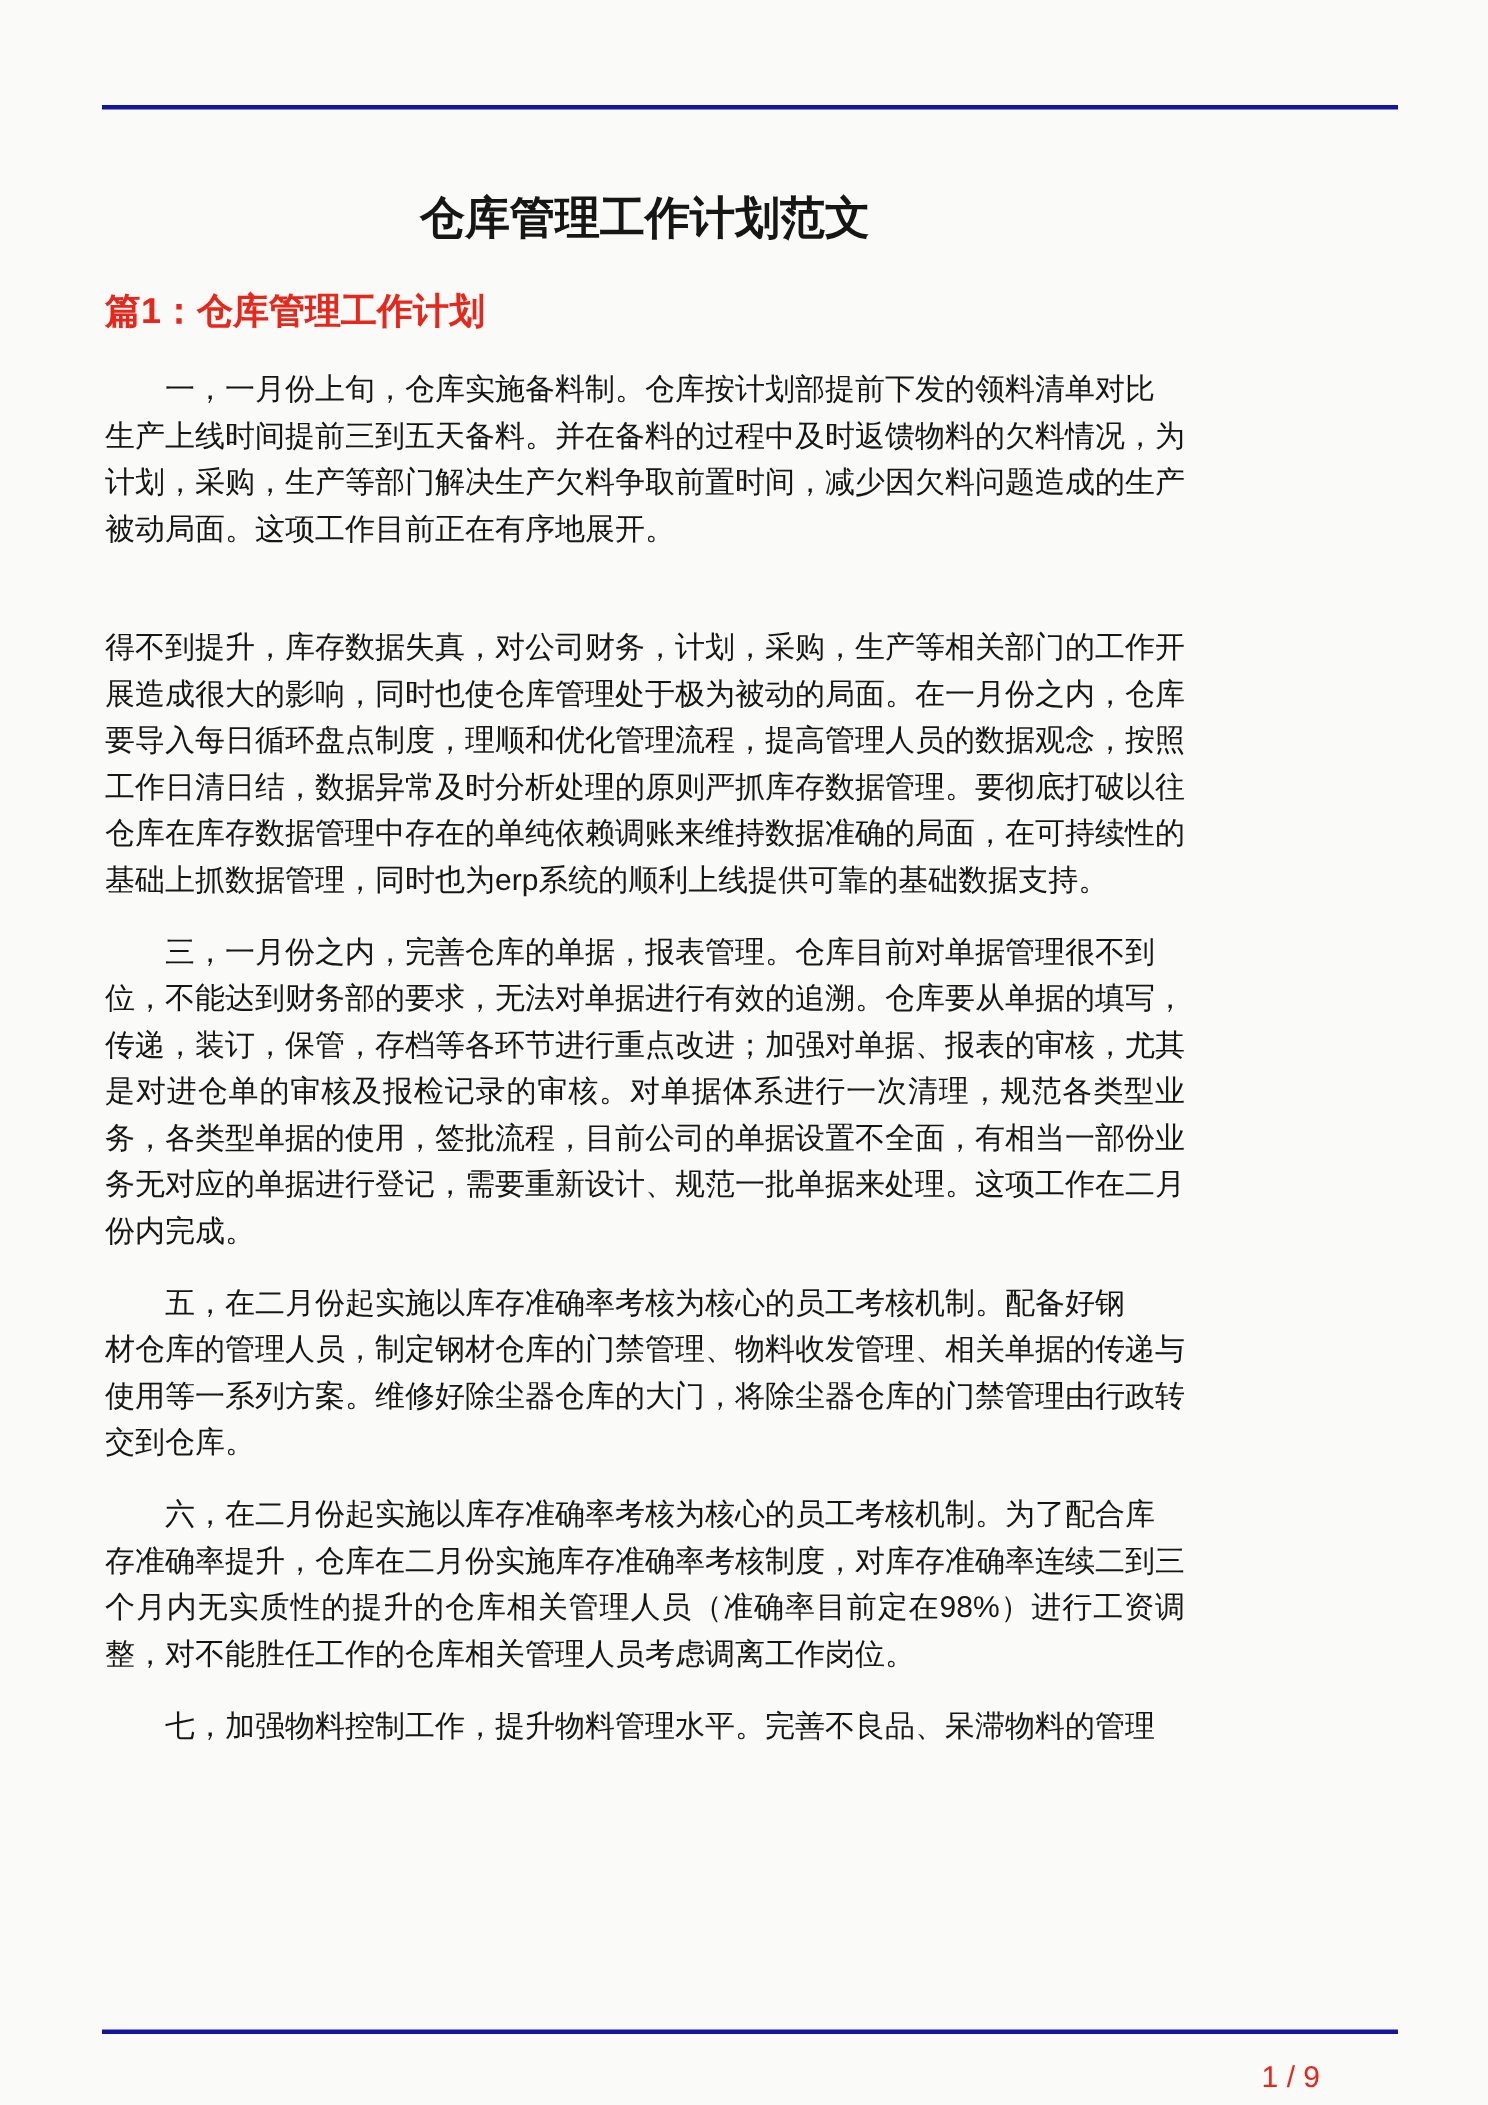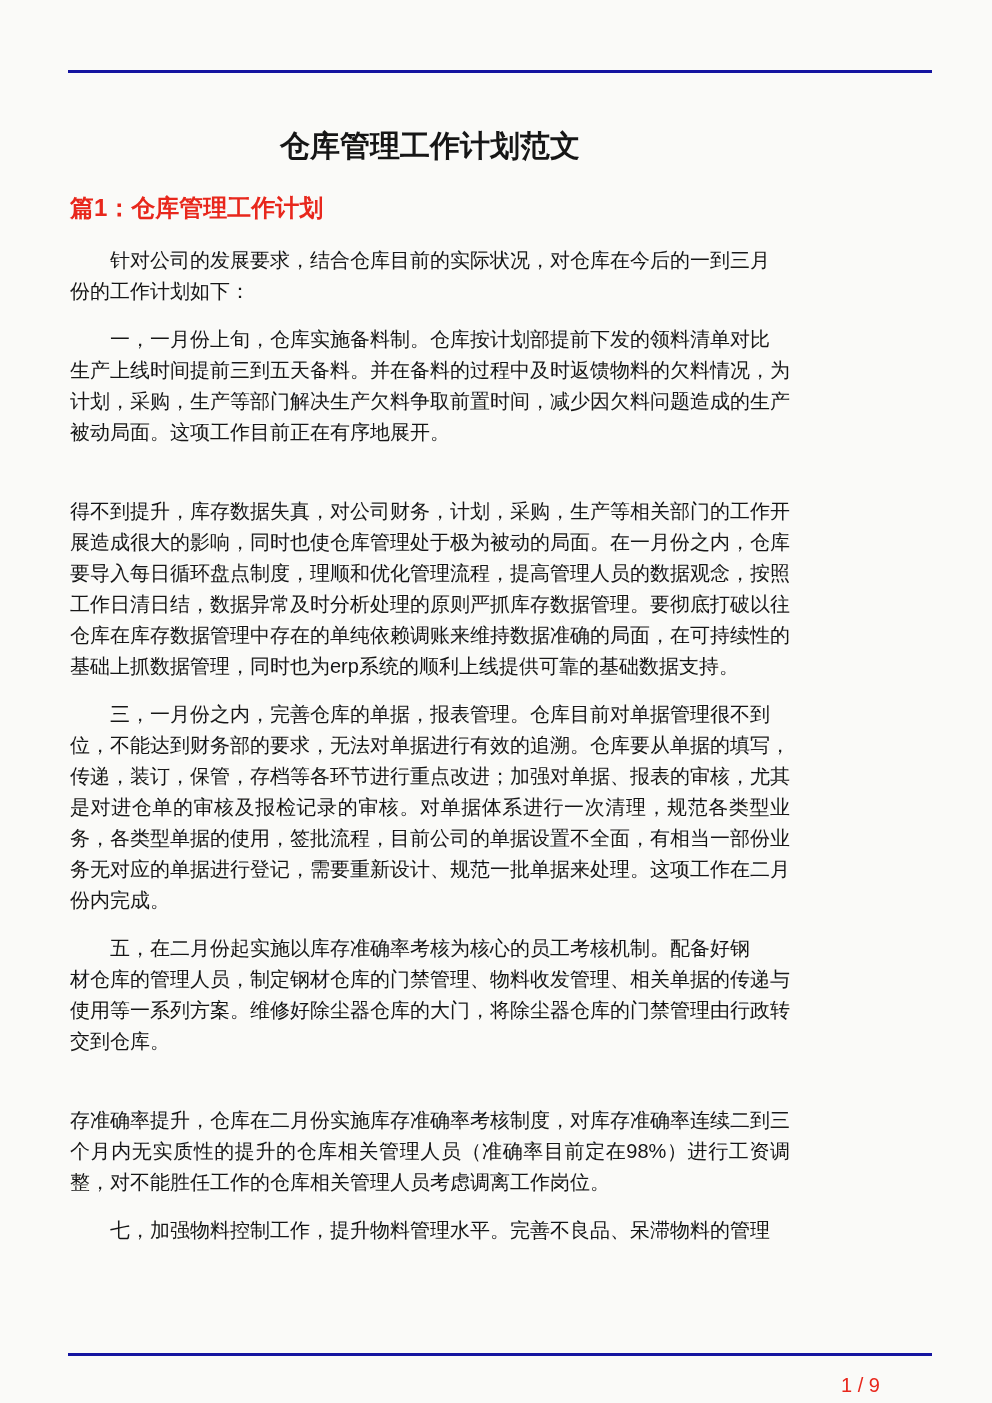--- a/index.html
+++ b/index.html
@@ -81,32 +81,31 @@
   <div class="rule rule-top"></div>
 
   <div class="content">
 
     <h1 class="title">仓库管理工作计划范文</h1>
 
     <h2 class="heading">篇1：仓库管理工作计划</h2>
 
     <div class="body-text">
 
-      <p class="para"><span class="lead">针对公司的发展要求，结合仓库目前的实际状况，对仓库在今后的一到三月</span><br><span class="rest">份的工作计划如下：</span></p>
 
       <p class="para"><span class="lead">一，一月份上旬，仓库实施备料制。仓库按计划部提前下发的领料清单对比</span><br><span class="rest">生产上线时间提前三到五天备料。并在备料的过程中及时返馈物料的欠料情况，为计划，采购，生产等部门解决生产欠料争取前置时间，减少因欠料问题造成的生产被动局面。这项工作目前正在有序地展开。</span></p>
 
       <p class="para"><br><span class="rest">得不到提升，库存数据失真，对公司财务，计划，采购，生产等相关部门的工作开展造成很大的影响，同时也使仓库管理处于极为被动的局面。在一月份之内，仓库要导入每日循环盘点制度，理顺和优化管理流程，提高管理人员的数据观念，按照工作日清日结，数据异常及时分析处理的原则严抓库存数据管理。要彻底打破以往仓库在库存数据管理中存在的单纯依赖调账来维持数据准确的局面，在可持续性的基础上抓数据管理，同时也为erp系统的顺利上线提供可靠的基础数据支持。</span></p>
 
       <p class="para"><span class="lead">三，一月份之内，完善仓库的单据，报表管理。仓库目前对单据管理很不到</span><br><span class="rest">位，不能达到财务部的要求，无法对单据进行有效的追溯。仓库要从单据的填写，传递，装订，保管，存档等各环节进行重点改进；加强对单据、报表的审核，尤其是对进仓单的审核及报检记录的审核。对单据体系进行一次清理，规范各类型业务，各类型单据的使用，签批流程，目前公司的单据设置不全面，有相当一部份业务无对应的单据进行登记，需要重新设计、规范一批单据来处理。这项工作在二月份内完成。</span></p>
 
 
       <p class="para"><span class="lead">五，在二月份起实施以库存准确率考核为核心的员工考核机制。配备好钢</span><br><span class="rest">材仓库的管理人员，制定钢材仓库的门禁管理、物料收发管理、相关单据的传递与使用等一系列方案。维修好除尘器仓库的大门，将除尘器仓库的门禁管理由行政转交到仓库。</span></p>
 
-      <p class="para"><br><span class="rest">存准确率提升，仓库在二月份实施库存准确率考核制度，对库存准确率连续二到三个月内无实质性的提升的仓库相关管理人员（准确率目前定在98%）进行工资调整，对不能胜任工作的仓库相关管理人员考虑调离工作岗位。</span></p>
+      <p class="para"><span class="lead">六，在二月份起实施以库存准确率考核为核心的员工考核机制。为了配合库</span><br><span class="rest">存准确率提升，仓库在二月份实施库存准确率考核制度，对库存准确率连续二到三个月内无实质性的提升的仓库相关管理人员（准确率目前定在98%）进行工资调整，对不能胜任工作的仓库相关管理人员考虑调离工作岗位。</span></p>
 
       <p class="para"><span class="lead">七，加强物料控制工作，提升物料管理水平。完善不良品、呆滞物料的管理</span></p>
 
     </div>
   </div>
 
   <div class="rule rule-bottom"></div>
 
   <div class="page-number">1 / 9</div>
 

